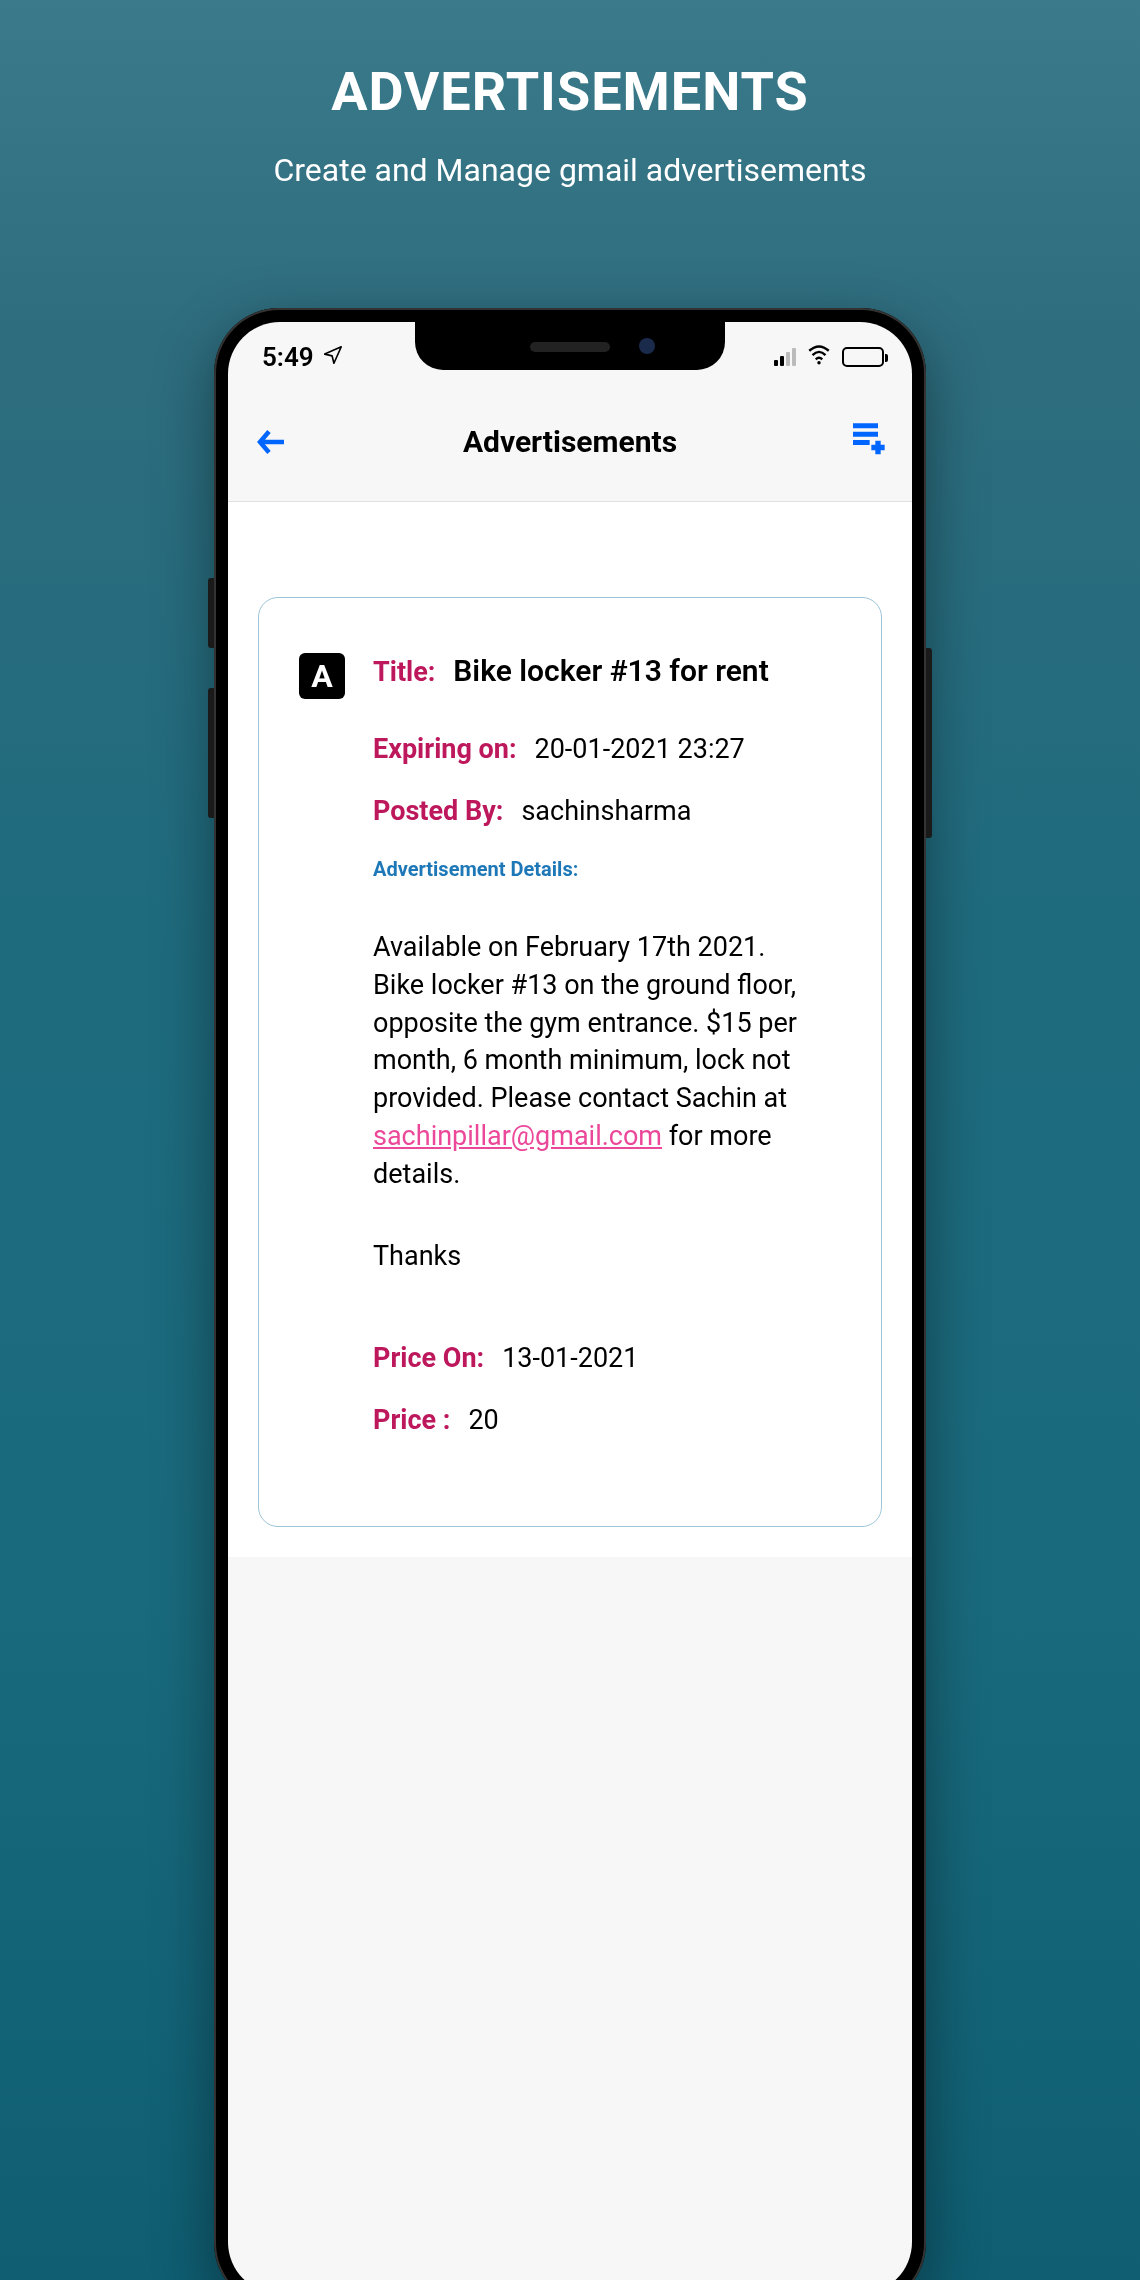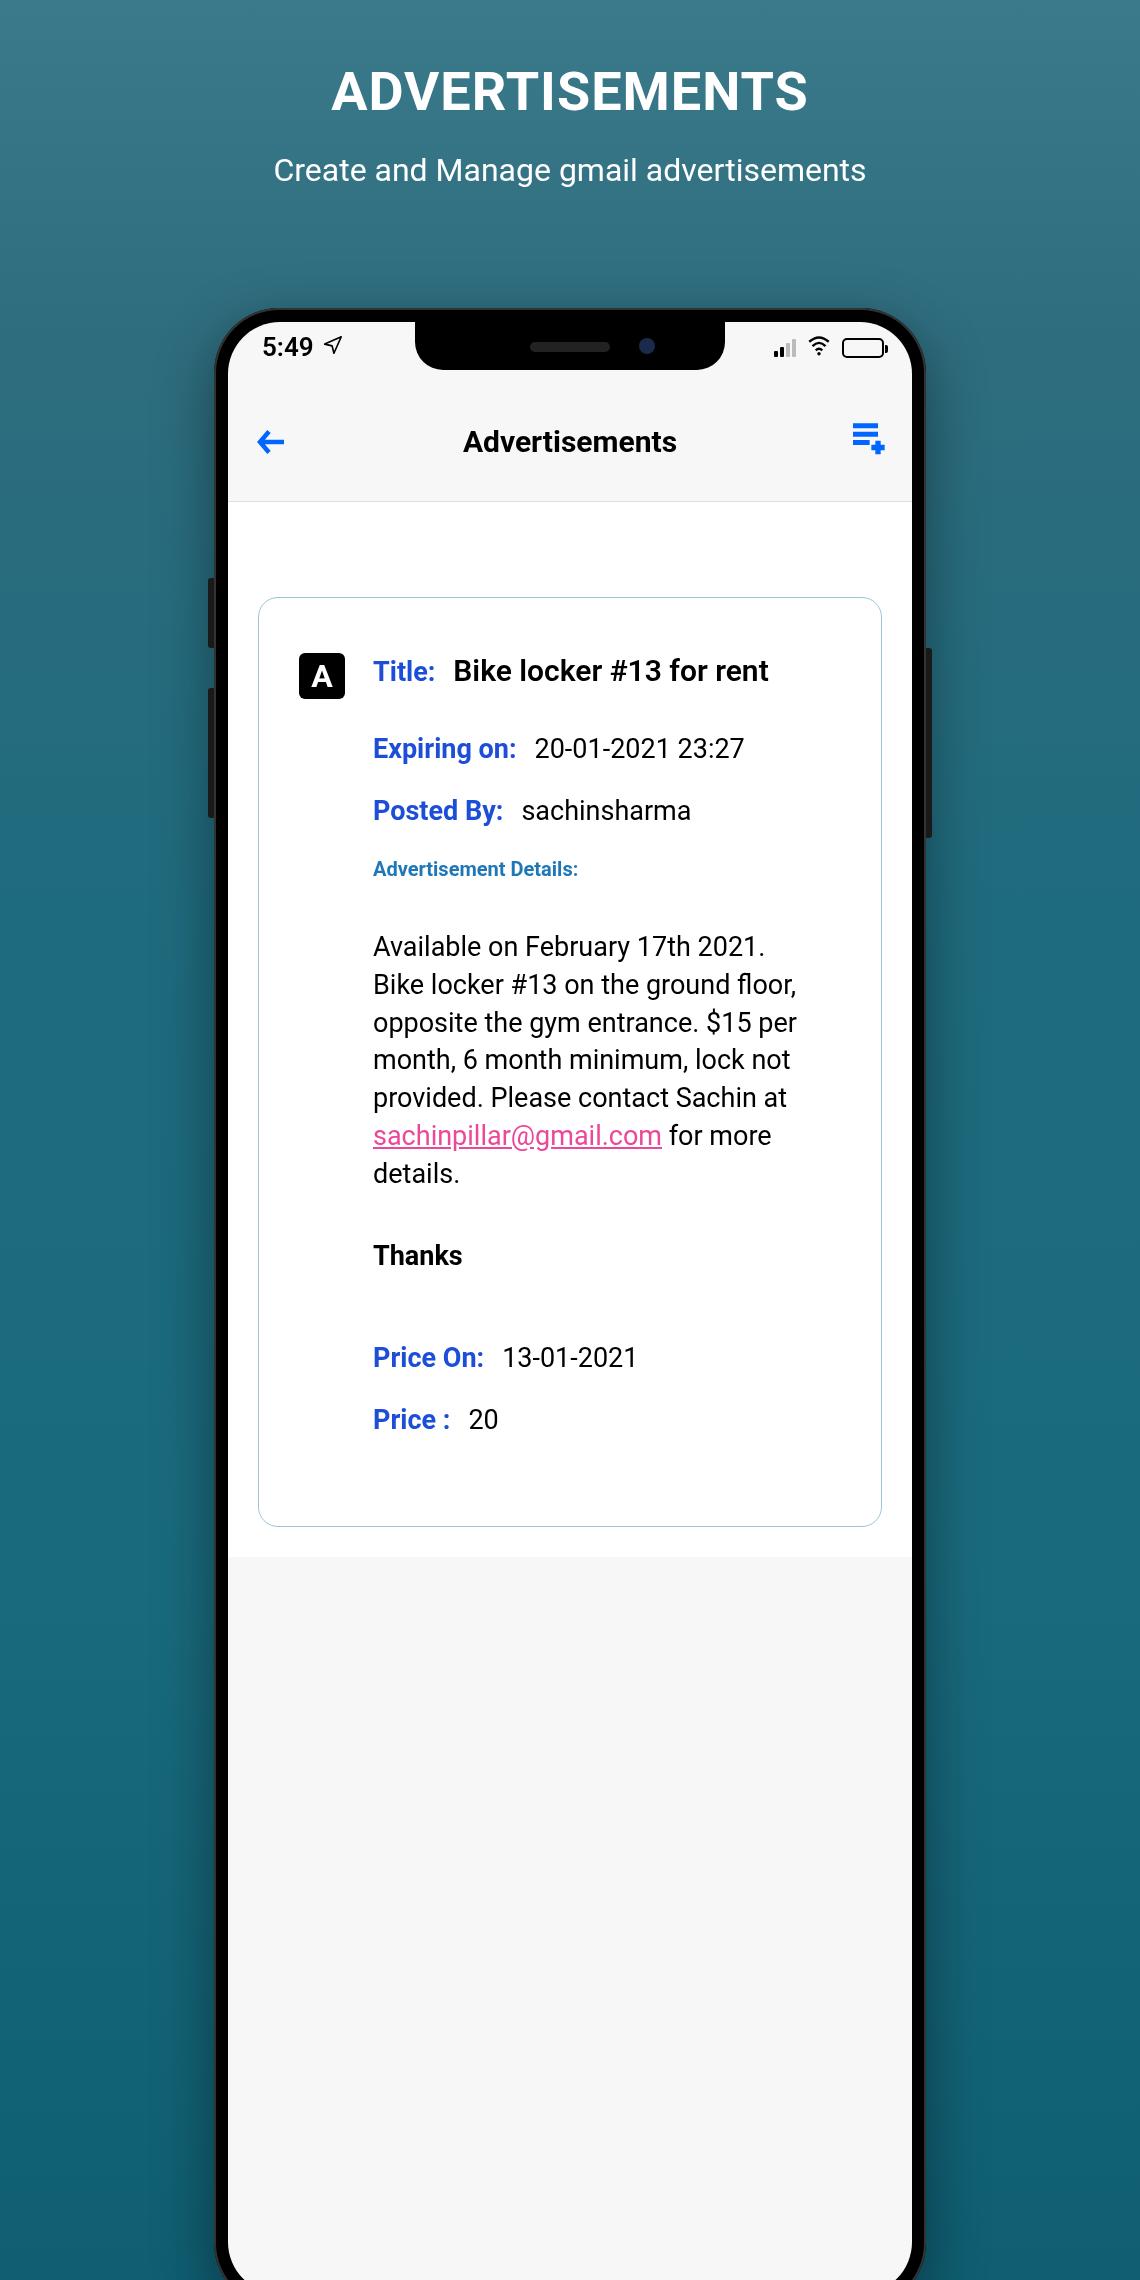--- a/index.html
+++ b/index.html
@@ -78,21 +78,21 @@
       top: 16px;
       width: 16px;
       height: 16px;
       background: #1a2a4a;
       border-radius: 50%;
     }
     .status-bar {
       height: 60px;
       position: relative;
       display: flex;
-      align-items: flex-start;
+      align-items: center;
       justify-content: space-between;
       padding: 10px 28px 0 34px;
       font-size: 26px;
       font-weight: 600;
       color: #000;
     }
     .status-left { display: flex; align-items: center; gap: 8px; }
     .status-right { display: flex; align-items: center; gap: 10px; }
     .loc-icon svg { width: 22px; height: 22px; }
     .cell-bars { display: flex; align-items: flex-end; gap: 2px; height: 18px; }
@@ -167,21 +167,21 @@
       display: flex;
       align-items: center;
       justify-content: center;
       font-size: 32px;
       font-weight: 700;
       flex-shrink: 0;
     }
     .field-block { margin-left: 74px; }
     .field { margin-bottom: 30px; }
     .label {
-      color: #1d4ed8;
+      color: #be185d;
       font-weight: 700;
       font-size: 27px;
       margin-right: 14px;
     }
     .value {
       color: #000;
       font-size: 27px;
       font-weight: 400;
       margin-top: 28px;
     }
@@ -193,21 +193,21 @@
       margin-bottom: 48px;
       display: block;
     }
     .details-text {
       color: #000;
       font-size: 27px;
       line-height: 1.4;
       margin-bottom: 46px;
     }
     .details-text a { color: #ec4899; }
-    .thanks { font-size: 27px; margin-bottom: 70px; font-weight: bold; }
+    .thanks { font-size: 27px; margin-bottom: 70px; }
   </style>
 </head>
 <body>
 
 <div class="promo-title">ADVERTISEMENTS</div>
 <div class="promo-subtitle">Create and Manage gmail advertisements</div>
 
 <div class="phone">
   <div class="side-btn-l1"></div>
   <div class="side-btn-l2"></div>

